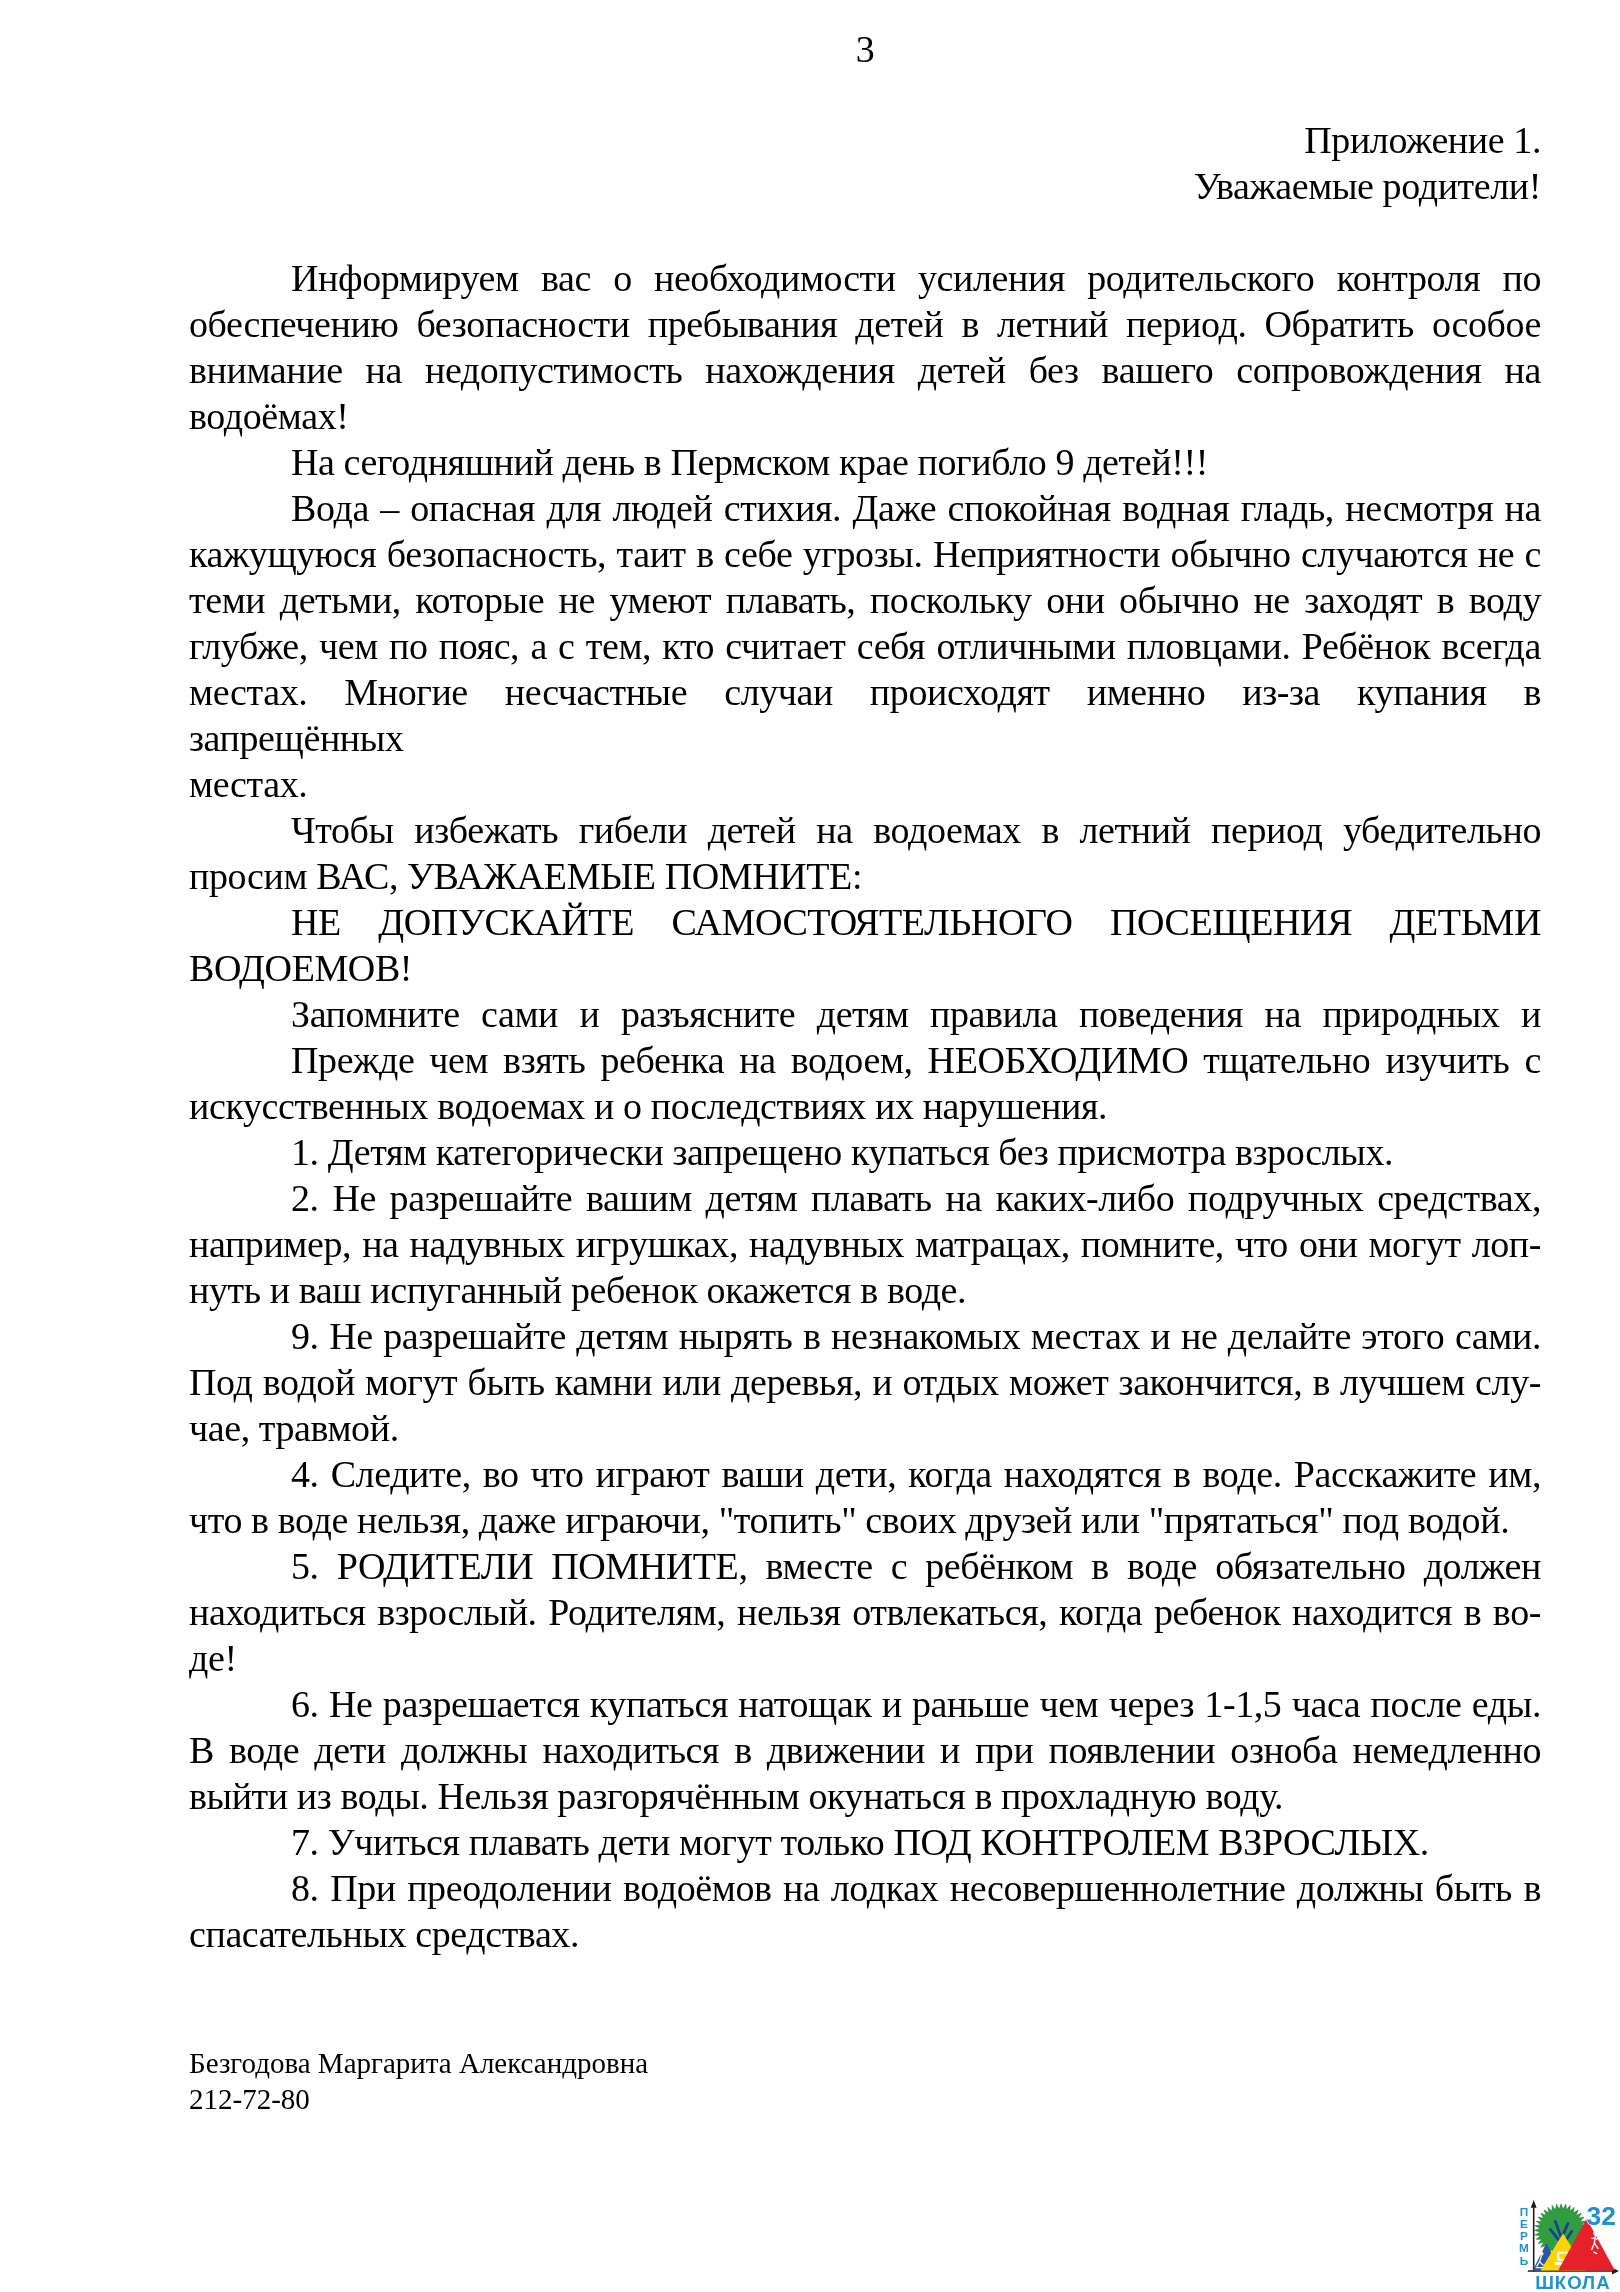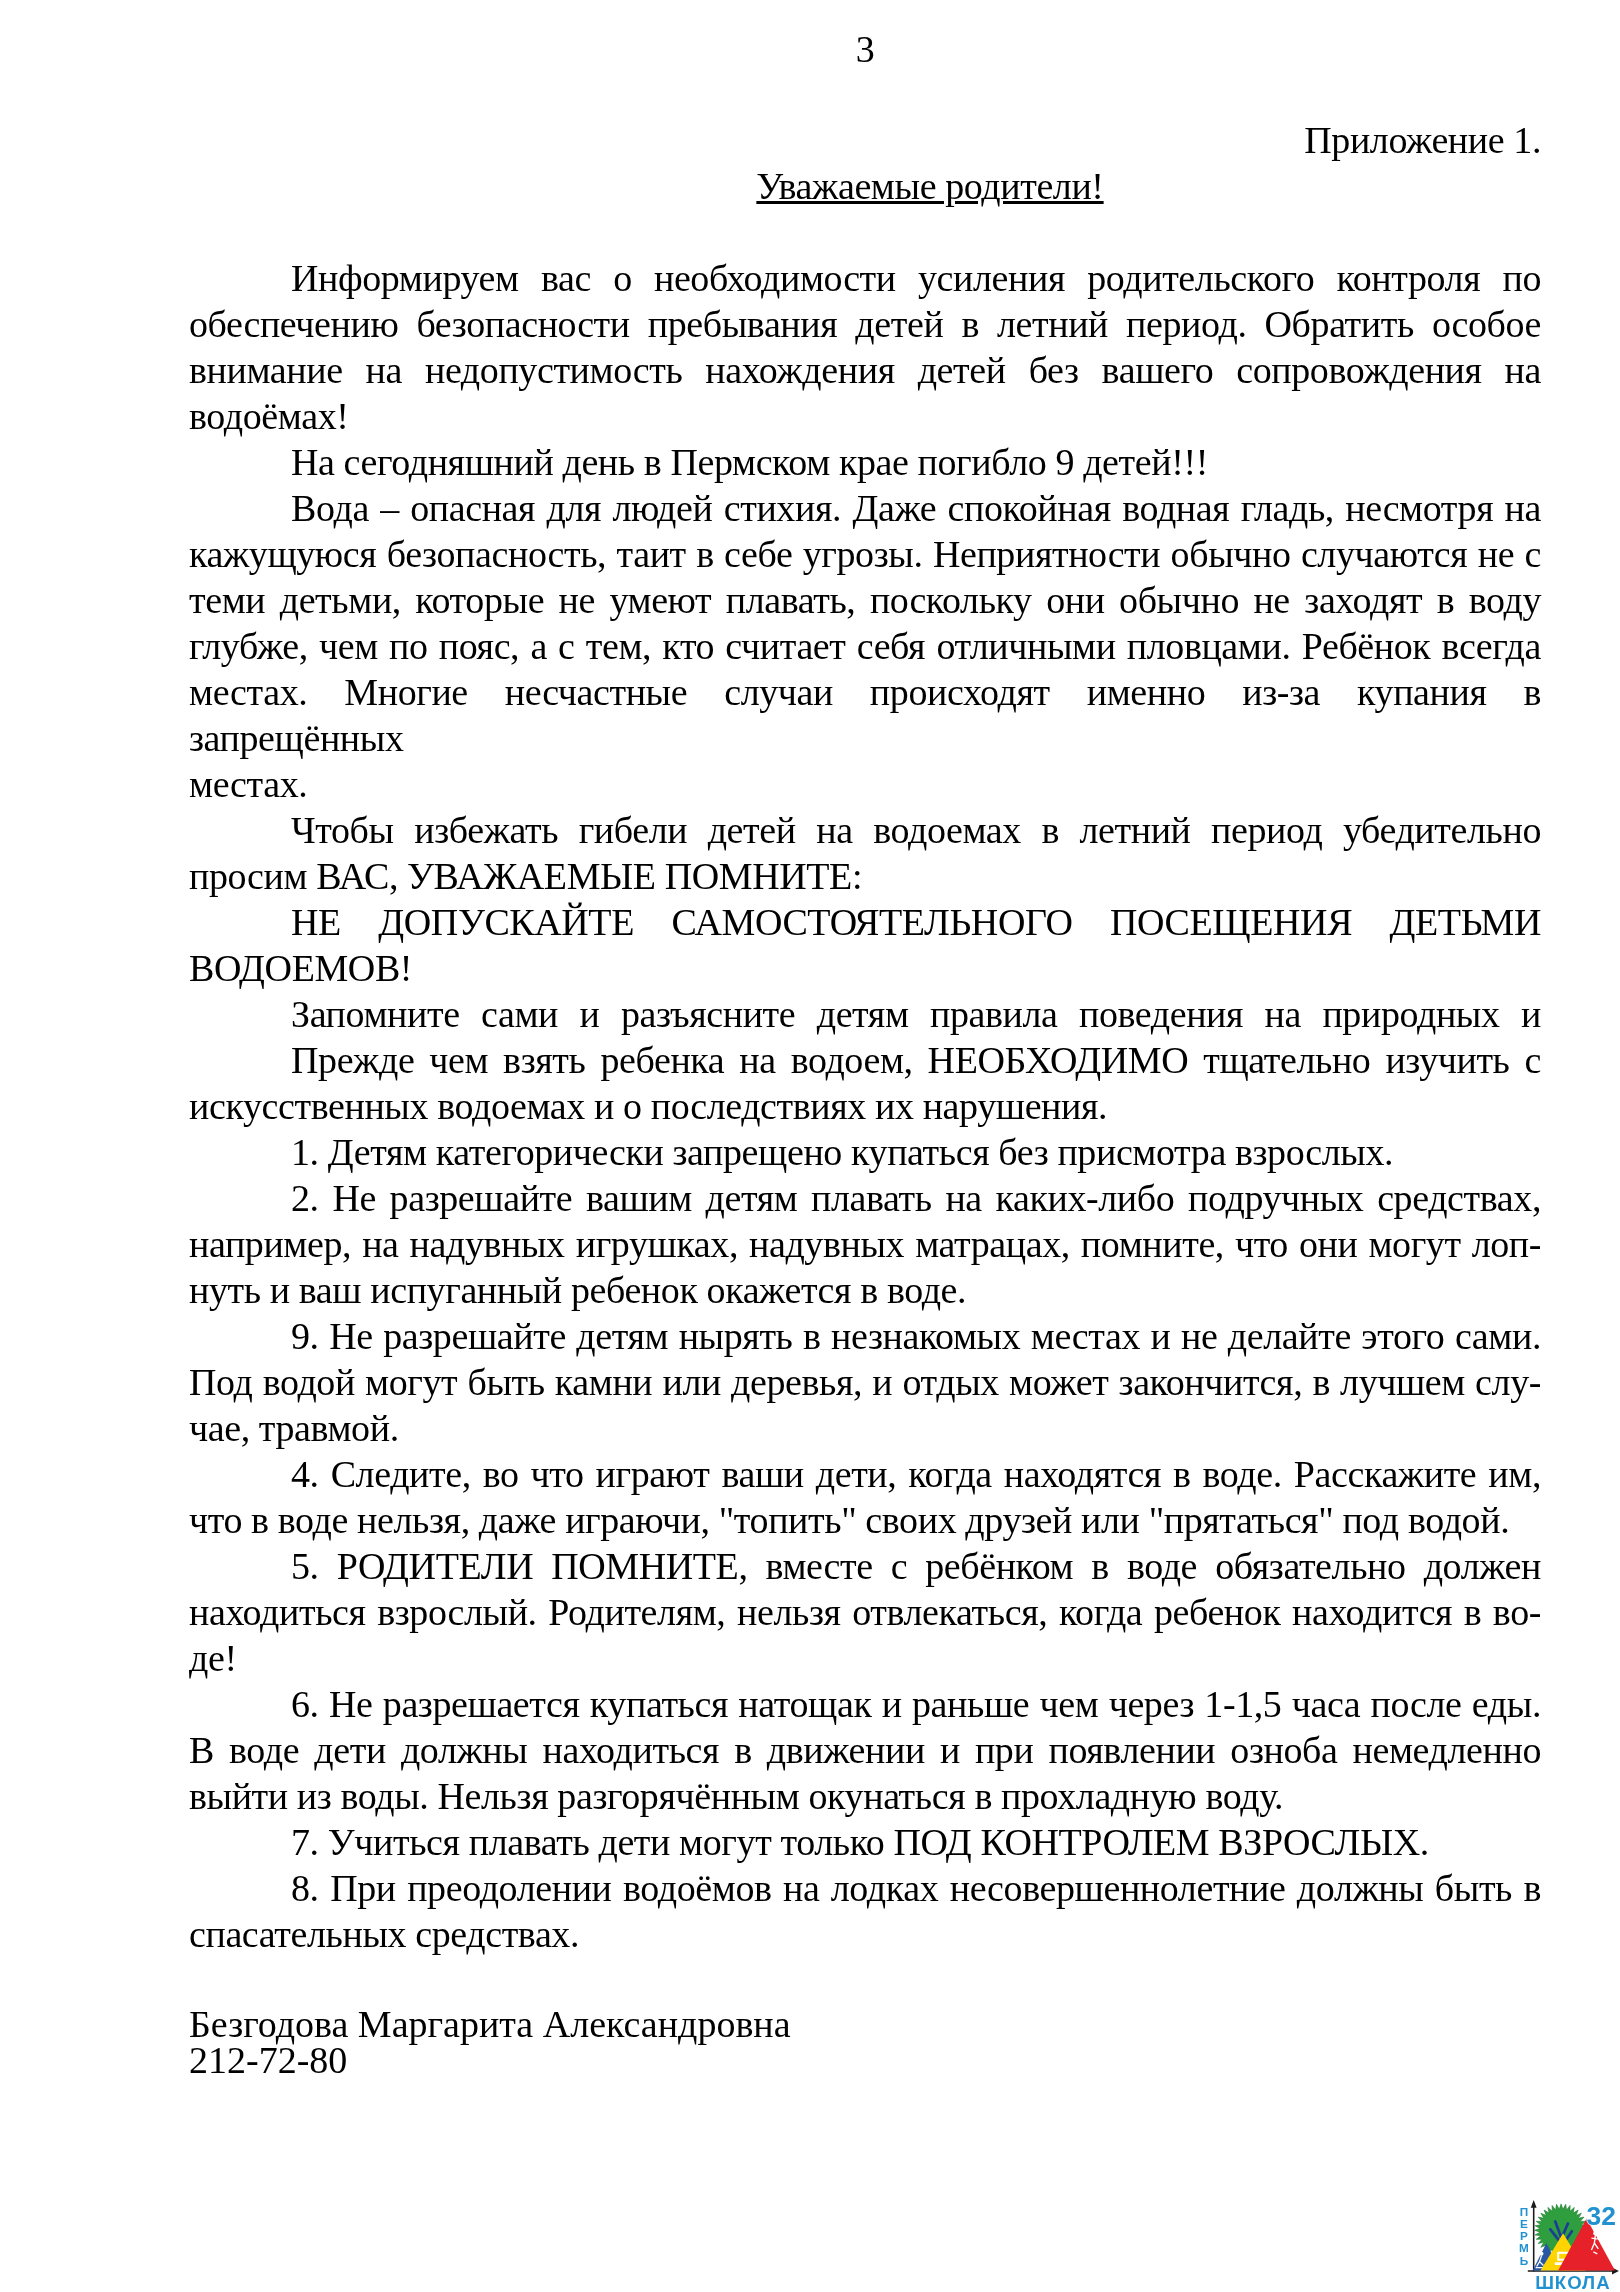--- a/index.html
+++ b/index.html
@@ -14,26 +14,26 @@
   }
   .content {
     margin-left: 189px;
     width: 1352px;
     font-size: 38px;
     line-height: 46px;
     letter-spacing: -0.4px;
   }
   .pagenum  { padding-top: 25.5px; text-align: center; }
   .annex    { margin-top: 45px; text-align: right; }
-  .title    { text-align: center; padding-left: 130px; text-decoration: underline; }
+  .title    { text-align: right; padding-left: 130px; }
   .spacer   { height: 46px; }
   .line     { text-align: left; }
   .line.j   { text-align: justify; text-align-last: justify; }
   .line.indent { text-indent: 102px; }
-  .footer   { margin-top: 49px; font-size: 38px; line-height: 36px; letter-spacing: 0; }
+  .footer   { margin-top: 88px; font-size: 29px; line-height: 36px; letter-spacing: 0; }
   
   .logo-wrap { position: absolute; left: 1512px; top: 2198px; width: 108px; height: 94px; }
   .axis { stroke: #1a1a1a; stroke-width: 1.6; }
   .crown { fill: var(--logo-green, #2f9e3f); stroke: #1d7a2e; stroke-width: 0.6; }
   .trunk { stroke: var(--logo-navy, #1c3f94); stroke-width: 2.8; fill: none; stroke-linecap: round; }
   .mtn-blue { fill: var(--logo-tblue, #2857a4); }
   .mtn-yellow { fill: var(--logo-yellow, #ffd400); }
   .mtn-red { fill: var(--logo-red, #e62129); }
   .logo-txt { font-family: "Liberation Sans", "DejaVu Sans", sans-serif; font-weight: bold; fill: var(--logo-blue, #2191d0); }
   .num { font-size: 27px; stroke: #ffffff; stroke-width: 1.5px; paint-order: stroke; }

